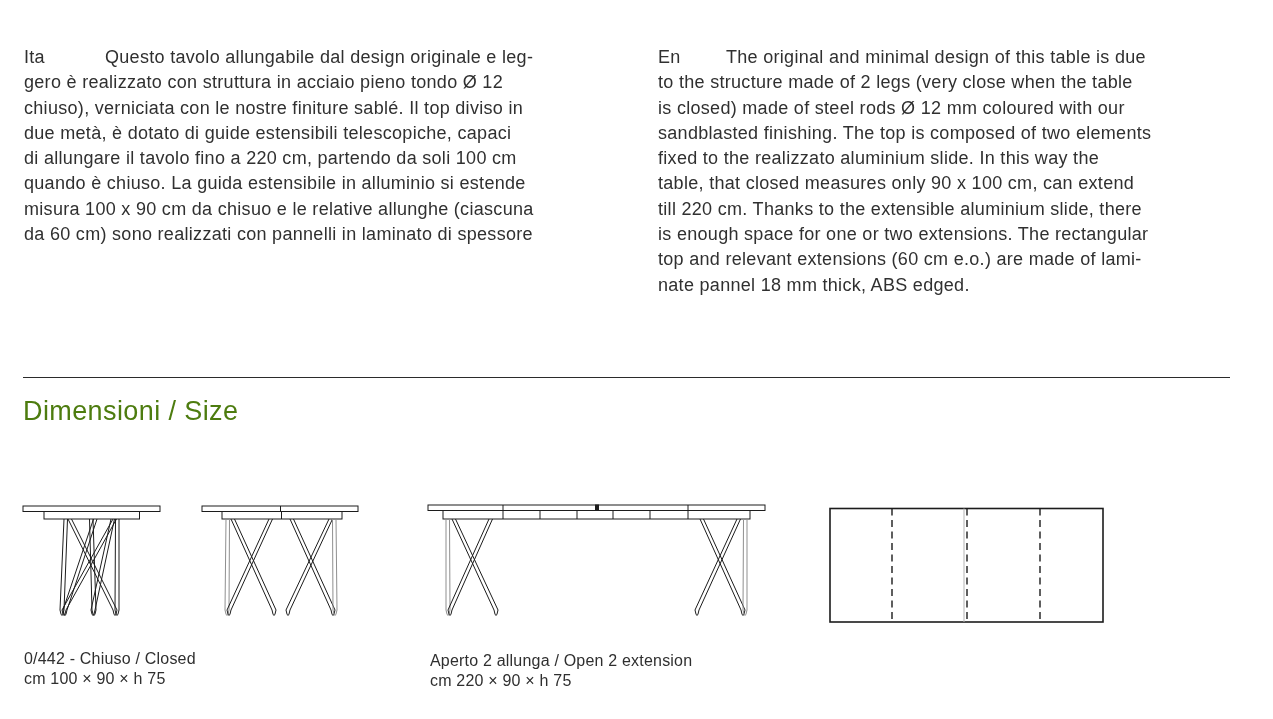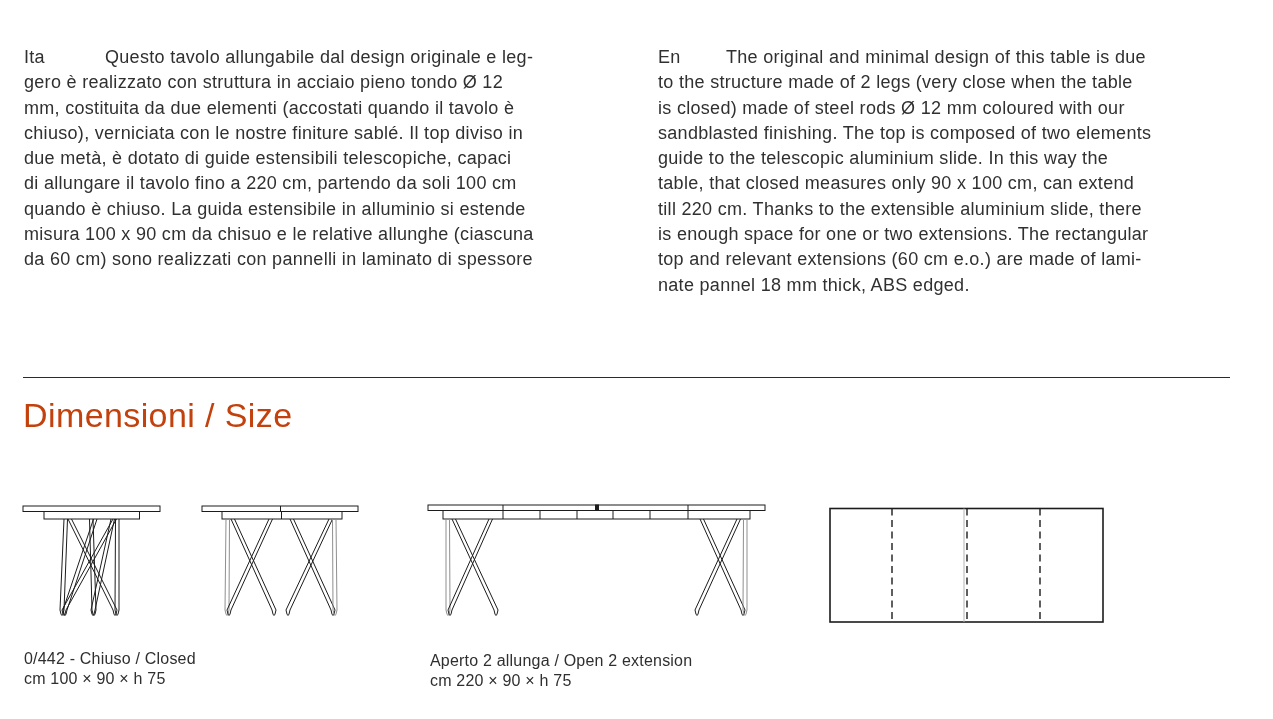--- a/index.html
+++ b/index.html
@@ -34,23 +34,23 @@
   
   .divider{
     position:absolute;
     left:23px;top:377px;
     width:1207px;height:1px;
     background:#2b2b2b;
   }
   .section-heading{
     position:absolute;
     left:23px;top:396px;
-    font-size:34px;
+    font-size:27px;
     letter-spacing:0.4px;
-    color:#c2410c;
+    color:#4d7c0f;
   }
 
   
   .drawings{
     position:absolute;left:0;top:0;
     width:1273px;height:719px;
   }
 
   
   .caption{
@@ -65,35 +65,34 @@
   .caption-open{left:430px;top:651px;}
 </style>
 </head>
 <body>
 
 <div class="page">
 
   <div class="col col-ita">
     <div class="text-line"><span class="lang-label label-ita">Ita</span><span>Questo tavolo allungabile dal design originale e leg-</span></div>
     <div class="text-line">gero è realizzato con struttura in acciaio pieno tondo Ø 12</div>
-    <div class="text-line">mm, costituita da due elementi (accostati quando il tavolo è</div>
     <div class="text-line">chiuso), verniciata con le nostre finiture sablé. Il top diviso in</div>
     <div class="text-line">due metà, è dotato di guide estensibili telescopiche, capaci</div>
     <div class="text-line">di allungare il tavolo fino a 220 cm, partendo da soli 100 cm</div>
     <div class="text-line">quando è chiuso. La guida estensibile in alluminio si estende</div>
     <div class="text-line">misura 100 x 90 cm da chisuo e le relative allunghe (ciascuna</div>
     <div class="text-line">da 60 cm) sono realizzati con pannelli in laminato di spessore</div>
   </div>
 
   <div class="col col-en">
     <div class="text-line"><span class="lang-label label-en">En</span><span>The original and minimal design of this table is due</span></div>
     <div class="text-line">to the structure made of 2 legs (very close when the table</div>
     <div class="text-line">is closed) made of steel rods Ø 12 mm coloured with our</div>
     <div class="text-line">sandblasted finishing. The top is composed of two elements</div>
-    <div class="text-line">guide to the telescopic aluminium slide. In this way the</div>
+    <div class="text-line">fixed to the realizzato aluminium slide. In this way the</div>
     <div class="text-line">table, that closed measures only 90 x 100 cm, can extend</div>
     <div class="text-line">till 220 cm. Thanks to the extensible aluminium slide, there</div>
     <div class="text-line">is enough space for one or two extensions. The rectangular</div>
     <div class="text-line">top and relevant extensions (60 cm e.o.) are made of lami-</div>
     <div class="text-line">nate pannel 18 mm thick, ABS edged.</div>
   </div>
 
   <div class="divider"></div>
   <div class="section-heading">Dimensioni / Size</div>
 

